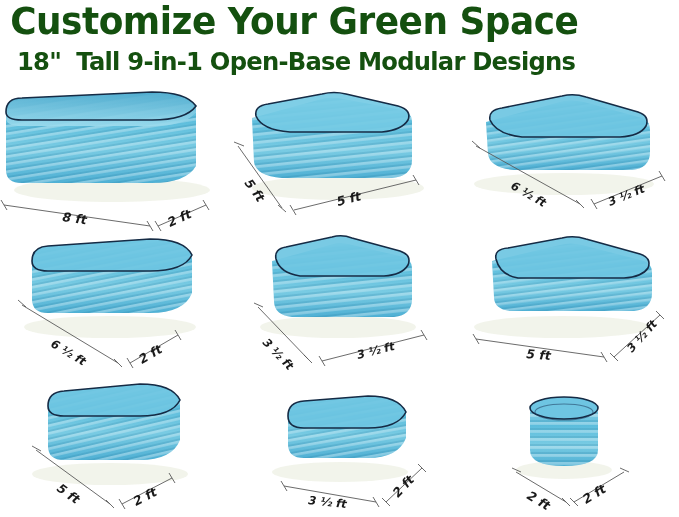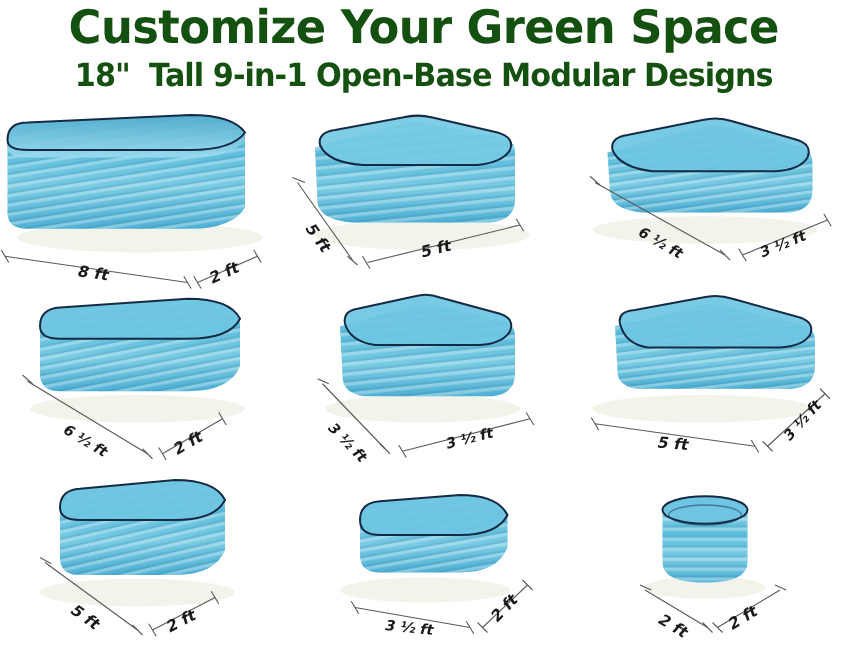--- a/index.html
+++ b/index.html
@@ -8,21 +8,21 @@
     width:679px;height:517px;
     background:#ffffff;
     font-family:"Liberation Sans", sans-serif;
     overflow:hidden;
     position:relative;
   }
 
   
   #header{
     position:absolute; left:0; top:0; width:678px; height:88px;
-    text-align:center;
+    text-align:left;
   }
   #title{
     margin:0; padding:0;
     font-family:"DejaVu Sans", sans-serif;
     font-size:37px; line-height:44px;
     font-weight:bold;
     letter-spacing:-0.5px;
     color:#14500f;
     white-space:nowrap;
     transform:scaleX(0.97);

